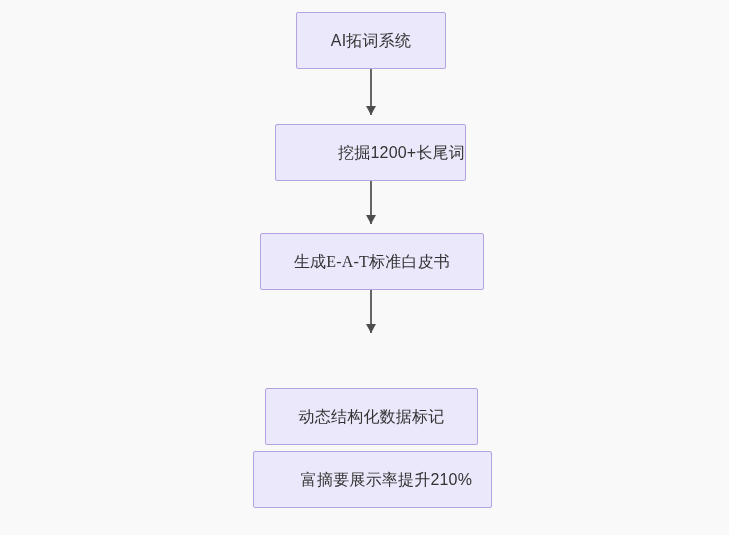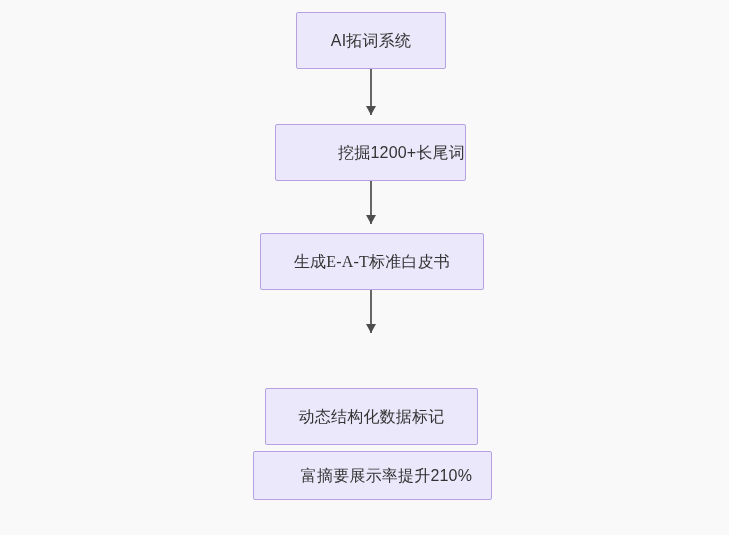--- a/index.html
+++ b/index.html
@@ -68,16 +68,16 @@
     </div>
     <div class="node" style="left: 275px; top: 124px; width: 191px; height: 57px; background: rgb(235, 232, 251); border-color: rgb(180, 162, 226); color: rgb(51, 51, 51); justify-content: flex-end;">
       <span class="node-label">挖掘1200+长尾词</span>
     </div>
     <div class="node" style="left: 260px; top: 233px; width: 224px; height: 57px; background: rgb(235, 232, 251); border-color: rgb(180, 162, 226); color: rgb(51, 51, 51); font-family: Liberation Serif, serif;">
       <span class="node-label">生成E-A-T标准白皮书</span>
     </div>
     <div class="node" style="left: 265px; top: 342px; width: 213px; height: 57px; background: rgb(235, 232, 251); border-color: rgb(180, 162, 226); color: rgb(51, 51, 51); margin-top: 46px;">
       <span class="node-label">动态结构化数据标记</span>
     </div>
-    <div class="node" style="left: 253px; top: 451px; width: 239px; height: 49px; background: rgb(235, 232, 251); border-color: rgb(180, 162, 226); color: rgb(51, 51, 51); padding-left: 28px;">
+    <div class="node" style="left: 253px; top: 451px; width: 239px; height: 57px; background: rgb(235, 232, 251); border-color: rgb(180, 162, 226); color: rgb(51, 51, 51); padding-left: 28px;">
       <span class="node-label">富摘要展示率提升210%</span>
     </div>
   </div>
 
 </body></html>

